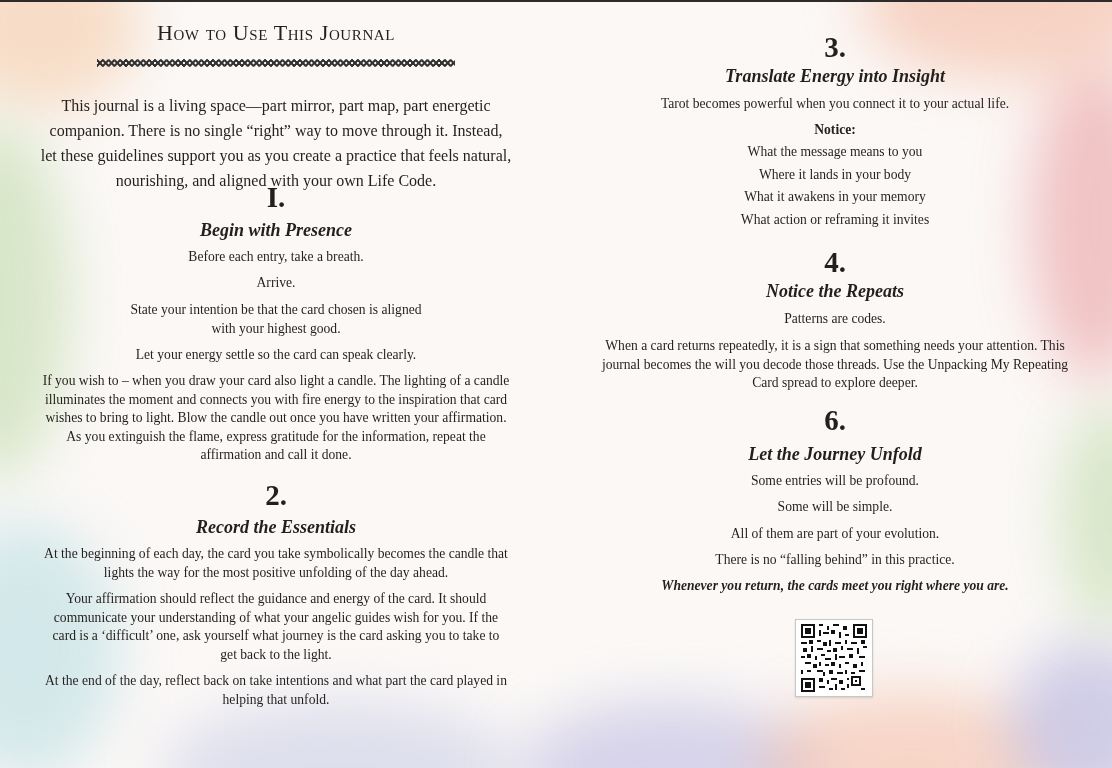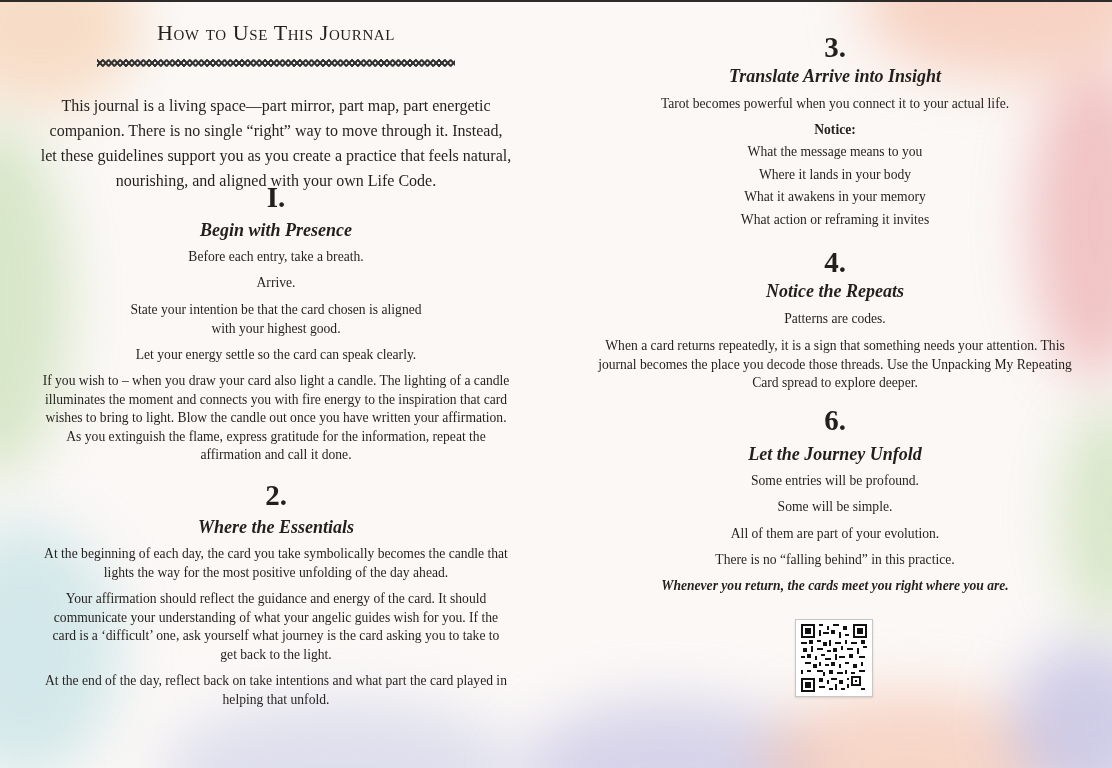--- a/index.html
+++ b/index.html
@@ -91,44 +91,44 @@
       <div class="heading" style="top:219px;">Begin with Presence</div>
       <p class="para" style="margin:0; top:248px;">Before each entry, take a breath.</p>
       <p class="para" style="margin:0; top:274px;">Arrive.</p>
       <p class="para" style="margin:0; top:301px; left:90px; right:90px;">State your intention be that the card chosen is aligned with your highest good.</p>
       <p class="para" style="margin:0; top:346px;">Let your energy settle so the card can speak clearly.</p>
       <p class="para" style="margin:0; top:372px; left:8px; right:8px;">If you wish to – when you draw your card also light a candle. The lighting of a candle illuminates the moment and connects you with fire energy to the inspiration that card wishes to bring to light. Blow the candle out once you have written your affirmation. As you extinguish the flame, express gratitude for the information, repeat the affirmation and call it done.</p>
     </div>
 
     <div>
       <div class="num" style="top:480px;">2.</div>
-      <div class="heading" style="top:516px;">Where the Essentials</div>
+      <div class="heading" style="top:516px;">Record the Essentials</div>
       <p class="para" style="margin:0; top:545px; left:12px; right:12px;">At the beginning of each day, the card you take symbolically becomes the candle that lights the way for the most positive unfolding of the day ahead.</p>
       <p class="para" style="margin:0; top:590px; left:14px; right:14px;">Your affirmation should reflect the guidance and energy of the card. It should communicate your understanding of what your angelic guides wish for you. If the card is a ‘difficult’ one, ask yourself what journey is the card asking you to take to get back to the light.</p>
       <p class="para" style="margin:0; top:672px; left:10px; right:10px;">At the end of the day, reflect back on take intentions and what part the card played in helping that unfold.</p>
     </div>
   </section>
 
   <section class="page right">
     <div>
       <div class="num" style="top:32px;">3.</div>
-      <div class="heading" style="top:65px;">Translate Arrive into Insight</div>
+      <div class="heading" style="top:65px;">Translate Energy into Insight</div>
       <p class="para" style="margin:0; top:95px;">Tarot becomes powerful when you connect it to your actual life.</p>
       <p class="para bold" style="margin:0; top:121px;">Notice:</p>
       <p class="para" style="margin:0; top:143px;">What the message means to you</p>
       <p class="para" style="margin:0; top:166px;">Where it lands in your body</p>
       <p class="para" style="margin:0; top:188px;">What it awakens in your memory</p>
       <p class="para" style="margin:0; top:211px;">What action or reframing it invites</p>
     </div>
 
     <div>
       <div class="num" style="top:247px;">4.</div>
       <div class="heading" style="top:280px;">Notice the Repeats</div>
       <p class="para" style="margin:0; top:310px;">Patterns are codes.</p>
-      <p class="para" style="margin:0; top:337px; left:-4px; right:-4px;">When a card returns repeatedly, it is a sign that something needs your attention. This journal becomes the place you decode those threads. Use the Unpacking My Repeating Card spread to explore deeper.</p>
+      <p class="para" style="margin:0; top:337px; left:-4px; right:-4px;">When a card returns repeatedly, it is a sign that something needs your attention. This journal becomes the will you decode those threads. Use the Unpacking My Repeating Card spread to explore deeper.</p>
     </div>
 
     <div>
       <div class="num" style="top:405px;">6.</div>
       <div class="heading" style="top:443px;">Let the Journey Unfold</div>
       <p class="para" style="margin:0; top:472px;">Some entries will be profound.</p>
       <p class="para" style="margin:0; top:498px;">Some will be simple.</p>
       <p class="para" style="margin:0; top:525px;">All of them are part of your evolution.</p>
       <p class="para" style="margin:0; top:551px;">There is no “falling behind” in this practice.</p>
       <p class="para bolditalic" style="margin:0; top:577px;">Whenever you return, the cards meet you right where you are.</p>

